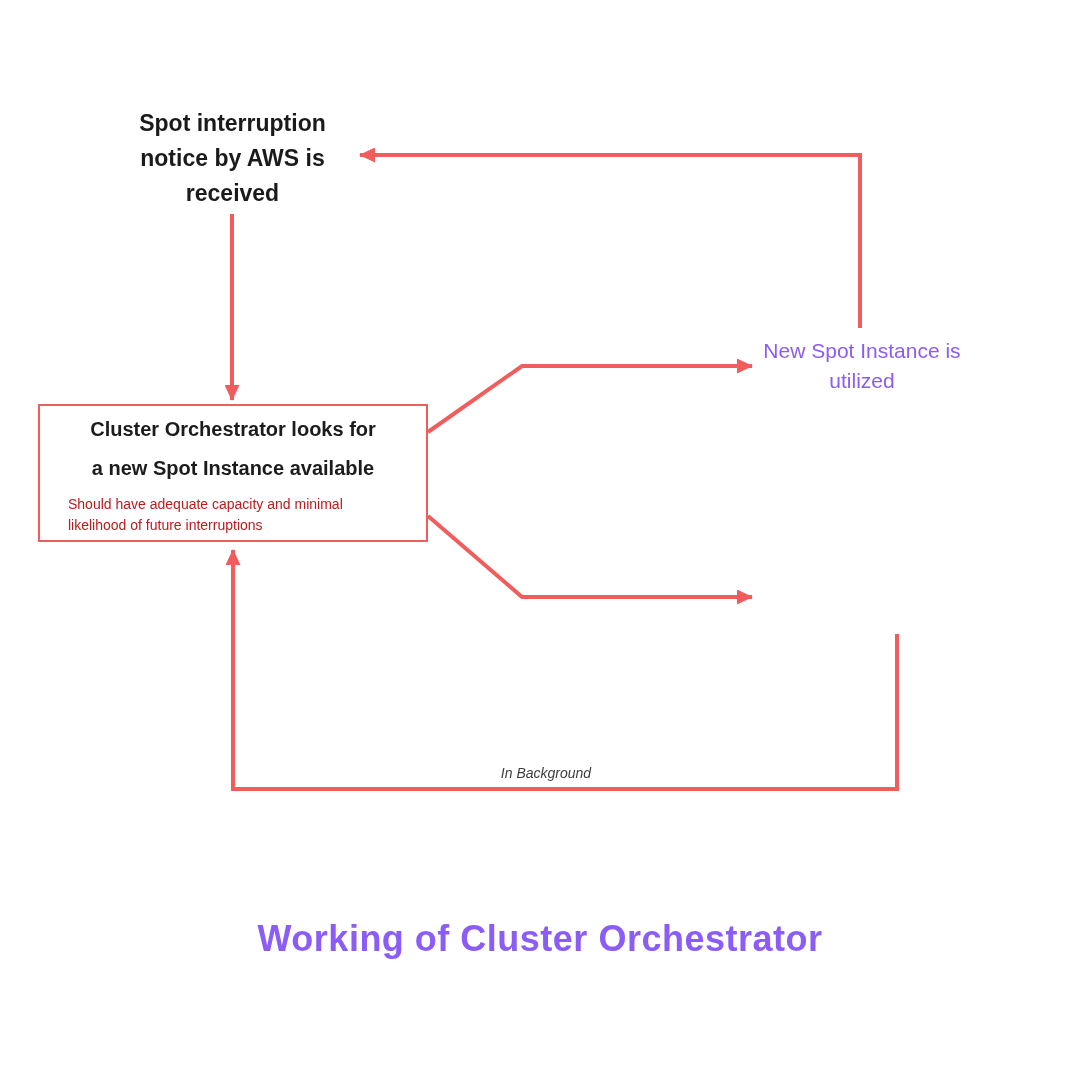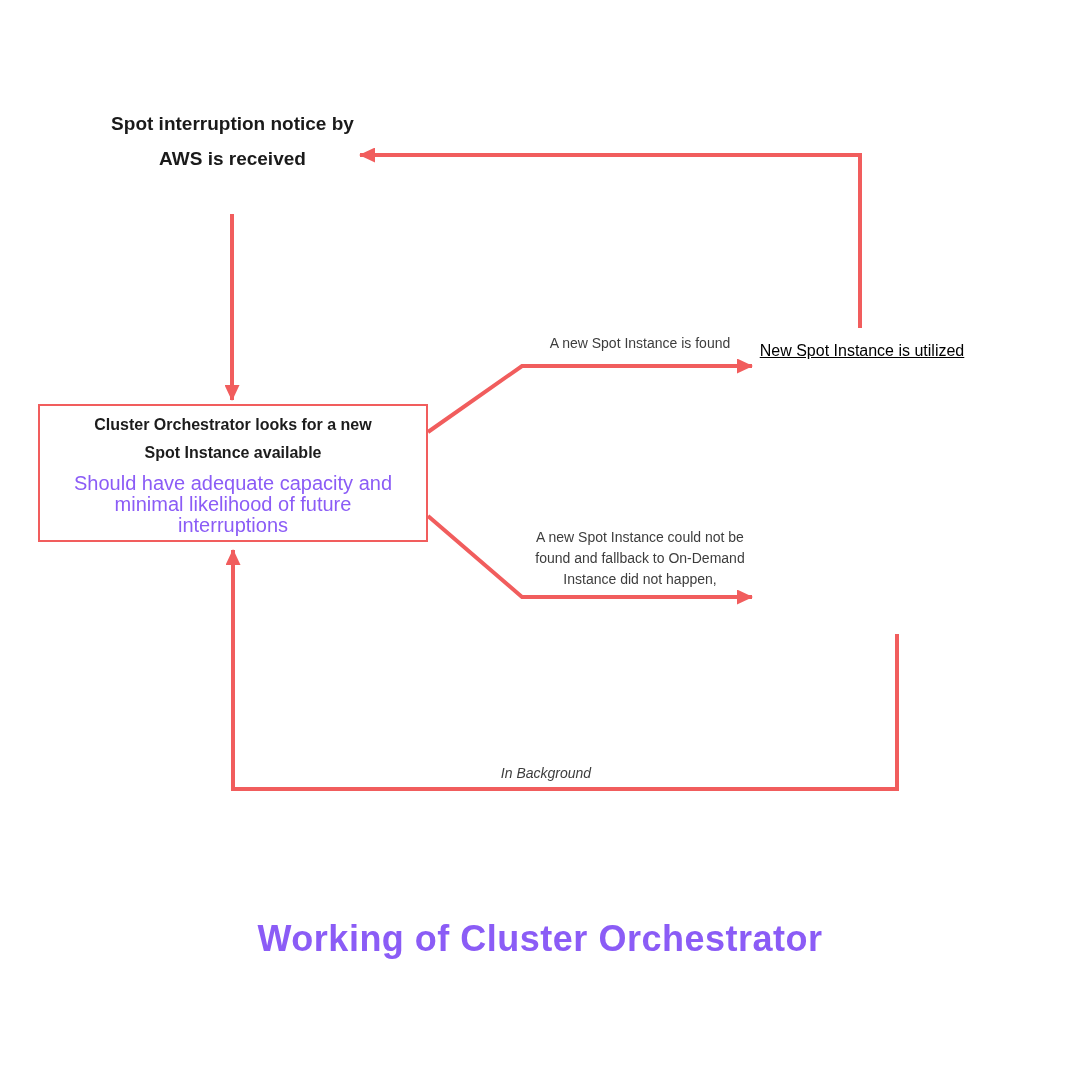--- a/index.html
+++ b/index.html
@@ -29,57 +29,55 @@
     stroke-linejoin: miter;
     stroke-linecap: butt;
   }
   .connectors .arrowhead-shape { fill: var(--accent); }
 
   .start-node {
     position: absolute;
     left: 110px; top: 106px; width: 245px;
     text-align: center;
     font-weight: 700;
-    font-size: 19px;
+    font-size: 23px;
     line-height: 35px;
     color: #1a1a1a;
   }
   .orchestrator-box {
     position: absolute;
     left: 38px; top: 404px; width: 390px; height: 138px;
     border: 2px solid var(--accent);
     background: #ffffff;
     display: flex;
     flex-direction: column;
     align-items: center;
     justify-content: center;
     gap: 6px;
   }
   .orchestrator-title {
     width: 300px;
     text-align: center;
     font-weight: 700;
-    font-size: 16px;
-    line-height: 28px;
+    font-size: 20px;
+    line-height: 39px;
     color: #1c1c1c;
   }
   .orchestrator-subtitle {
     width: 330px;
-    text-align: center;
-    font-size: 20px;
+    font-size: 14px;
     line-height: 21px;
-    color: #8b5cf6;
+    color: #b91c1c;
   }
   .result-node {
     position: absolute;
     text-align: center;
-    font-size: 16px;
+    font-size: 21px;
     line-height: 30px;
-    color: #000000;
-    text-decoration: underline;
+    color: #8b5cf6;
   }
   .utilized-node { left: 752px; top: 336px; width: 220px; }
   .fallback-node { left: 778px; top: 568px; width: 240px; }
 
   .edge-label {
     position: absolute;
     text-align: center;
     font-size: 14px;
     line-height: 21px;
     color: #3d3d3d;
@@ -119,21 +117,19 @@
   <div class="start-node">Spot interruption notice by AWS is received</div>
 
   <div class="orchestrator-box">
     <div class="orchestrator-title">Cluster Orchestrator looks for a new Spot Instance available</div>
     <div class="orchestrator-subtitle">Should have adequate capacity and minimal likelihood of future interruptions</div>
   </div>
 
   <div class="result-node utilized-node">New Spot Instance is utilized</div>
 
 
-  <div class="edge-label found-label">A new Spot Instance is found</div>
 
-  <div class="edge-label notfound-label">A new Spot Instance could not be found and fallback to On-Demand Instance did not happen,</div>
 
   <div class="edge-label background-label">In Background</div>
 
   <div class="main-title">Working of Cluster Orchestrator</div>
 
 </div>
 
 </body></html>

